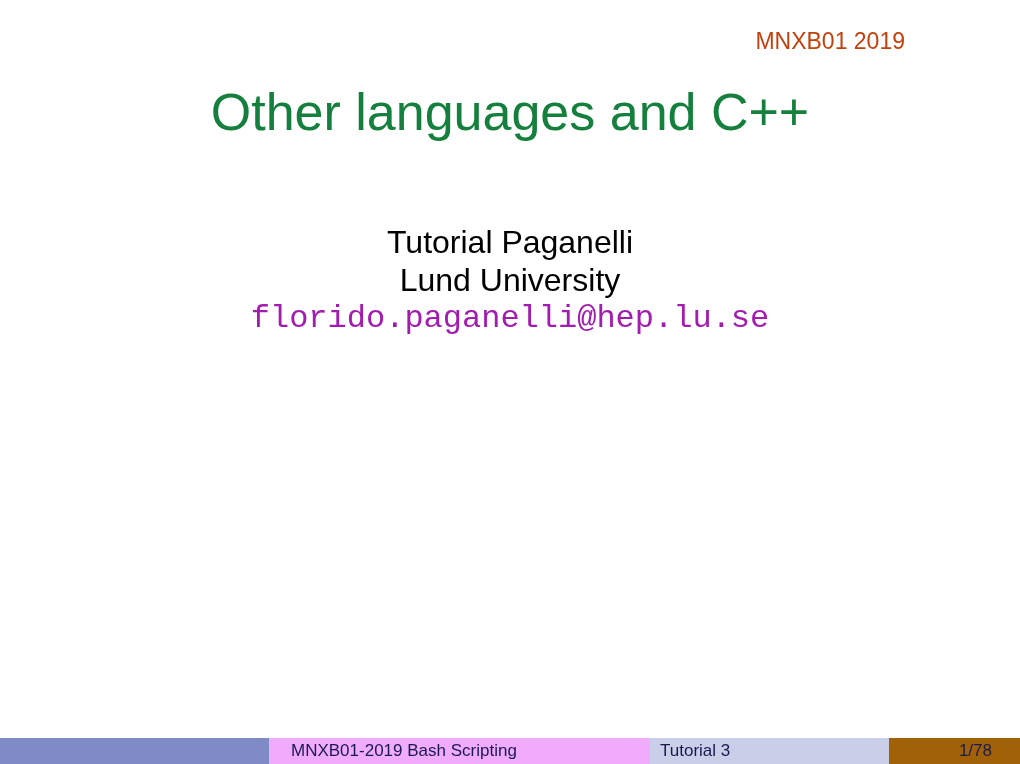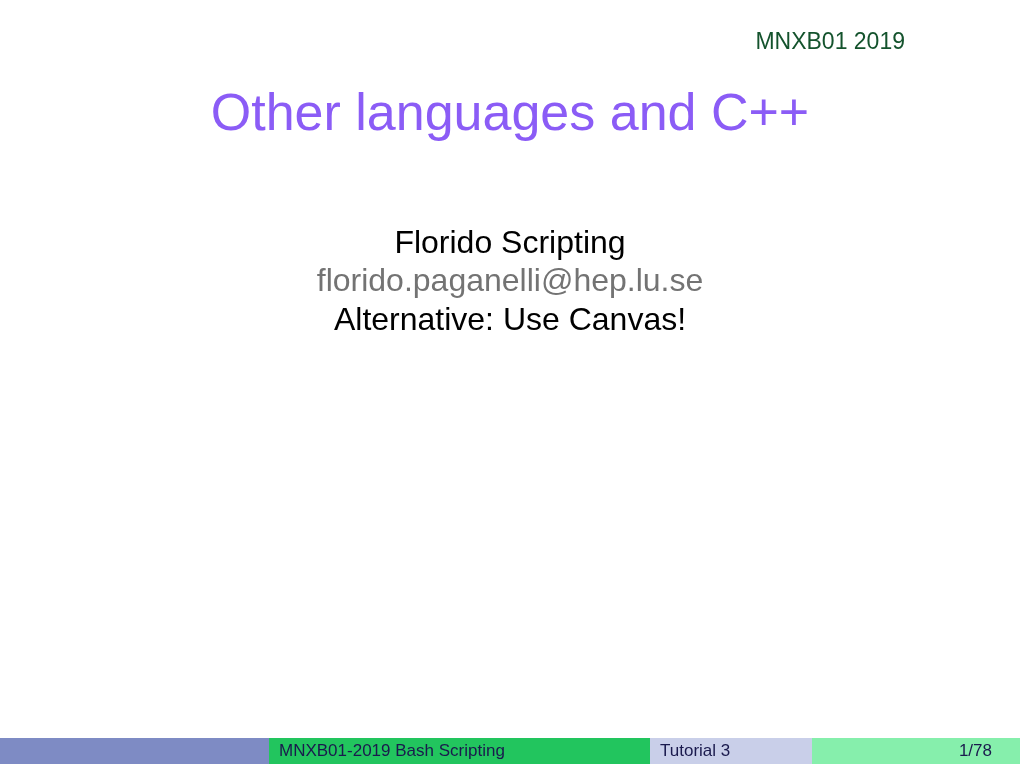--- a/index.html
+++ b/index.html
@@ -13,98 +13,99 @@
       background: #ffffff;
       font-family: Arial, Helvetica, sans-serif;
       position: relative;
       overflow: hidden;
     }
     .header-label {
       position: absolute;
       top: 28px;
       right: 115px;
       font-size: 23px;
-      color: #14532d;
+      color: #c2410c;
     }
     .title {
       position: absolute;
       top: 83px;
       left: 0;
       right: 0;
       text-align: center;
       font-size: 52px;
-      color: #8b5cf6;
+      color: #15803d;
       line-height: 1.15;
       font-weight: normal;
     }
     .details {
       position: absolute;
       top: 223px;
       left: 0;
       right: 0;
       text-align: center;
       font-size: 32px;
       color: #000000;
       line-height: 1.2;
     }
     .email-link {
-      color: #737373;
+      color: #a21caf;
+      font-family: Liberation Mono, monospace;
     }
     .footer {
       position: absolute;
       bottom: 0;
       left: 0;
       width: 100%;
       height: 26px;
       display: flex;
       font-size: 17px;
     }
     .footer-seg1 {
       width: 269px;
       background: #7e8bc4;
     }
     .footer-seg2 {
       width: 381px;
-      background: #22c55e;
+      background: #f0abfc;
       display: flex;
       align-items: center;
-      padding-left: 10px;
+      padding-left: 22px;
       color: #1a1a4d;
     }
     .footer-seg3 {
-      width: 162px;
+      width: 239px;
       background: #c9cfe9;
       display: flex;
       align-items: center;
       padding-left: 10px;
       color: #1a1a4d;
     }
     .footer-seg4 {
       flex: 1;
-      background: #86efac;
+      background: #a16207;
       display: flex;
       align-items: center;
       justify-content: flex-end;
       padding-right: 28px;
       color: #1a1a4d;
     }
   </style>
 </head>
 <body>
 
 <div class="header-label">MNXB01 2019</div>
 
 <div class="title">
   <span>Other languages and C++</span><br>
 </div>
 
 <div class="details">
-  <div>Florido Scripting</div>
+  <div>Tutorial Paganelli</div>
+  <div>Lund University</div>
   <div class="email-link">florido.paganelli@hep.lu.se</div>
-  <div>Alternative: Use Canvas!</div>
 </div>
 
 <div class="footer">
   <div class="footer-seg1"></div>
   <div class="footer-seg2">MNXB01-2019 Bash Scripting</div>
   <div class="footer-seg3">Tutorial 3</div>
   <div class="footer-seg4">1/78</div>
 </div>
 
 </body></html>

